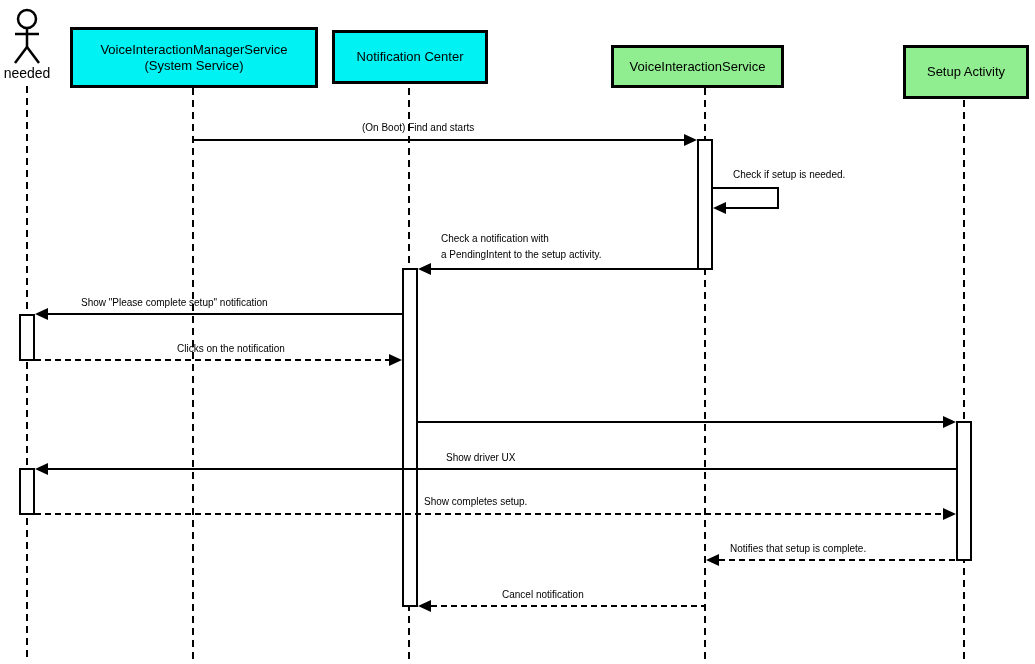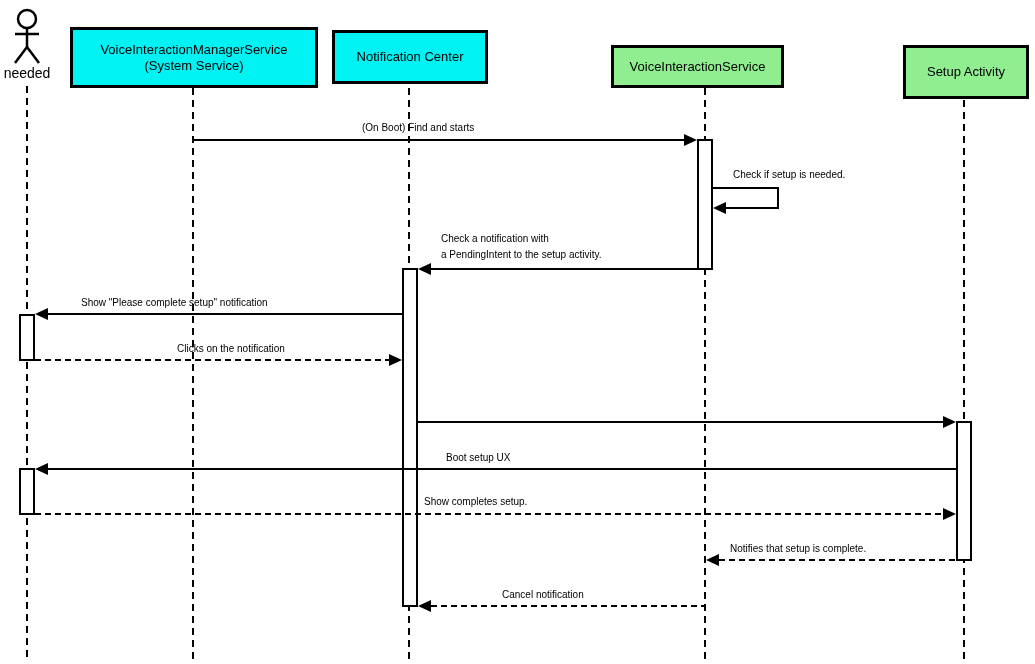--- a/index.html
+++ b/index.html
@@ -89,21 +89,21 @@
   <div class="line-solid" style="left:48px;top:313px;width:354px;"></div>
   <div class="arr-l" style="left:35px;top:308px;"></div>
 
   <div class="lbl" style="left:139px;top:341px;margin-left:38px;">Clicks on the notification</div>
   <div class="line-dashed" style="left:35px;top:359px;width:354px;"></div>
   <div class="arr-r" style="left:389px;top:354px;"></div>
 
   <div class="line-solid" style="left:418px;top:421px;width:525px;"></div>
   <div class="arr-r" style="left:943px;top:416px;"></div>
 
-  <div class="lbl" style="left:446px;top:450px;">Boot setup UX</div>
+  <div class="lbl" style="left:446px;top:450px;">Show driver UX</div>
   <div class="line-solid" style="left:48px;top:468px;width:908px;"></div>
   <div class="arr-l" style="left:35px;top:463px;"></div>
 
   <div class="lbl" style="left:424px;top:494px;">Show completes setup.</div>
   <div class="line-dashed" style="left:35px;top:513px;width:908px;"></div>
   <div class="arr-r" style="left:943px;top:508px;"></div>
 
   <div class="lbl" style="left:730px;top:541px;">Notifies that setup is complete.</div>
   <div class="line-dashed" style="left:719px;top:559px;width:237px;"></div>
   <div class="arr-l" style="left:706px;top:554px;"></div>

